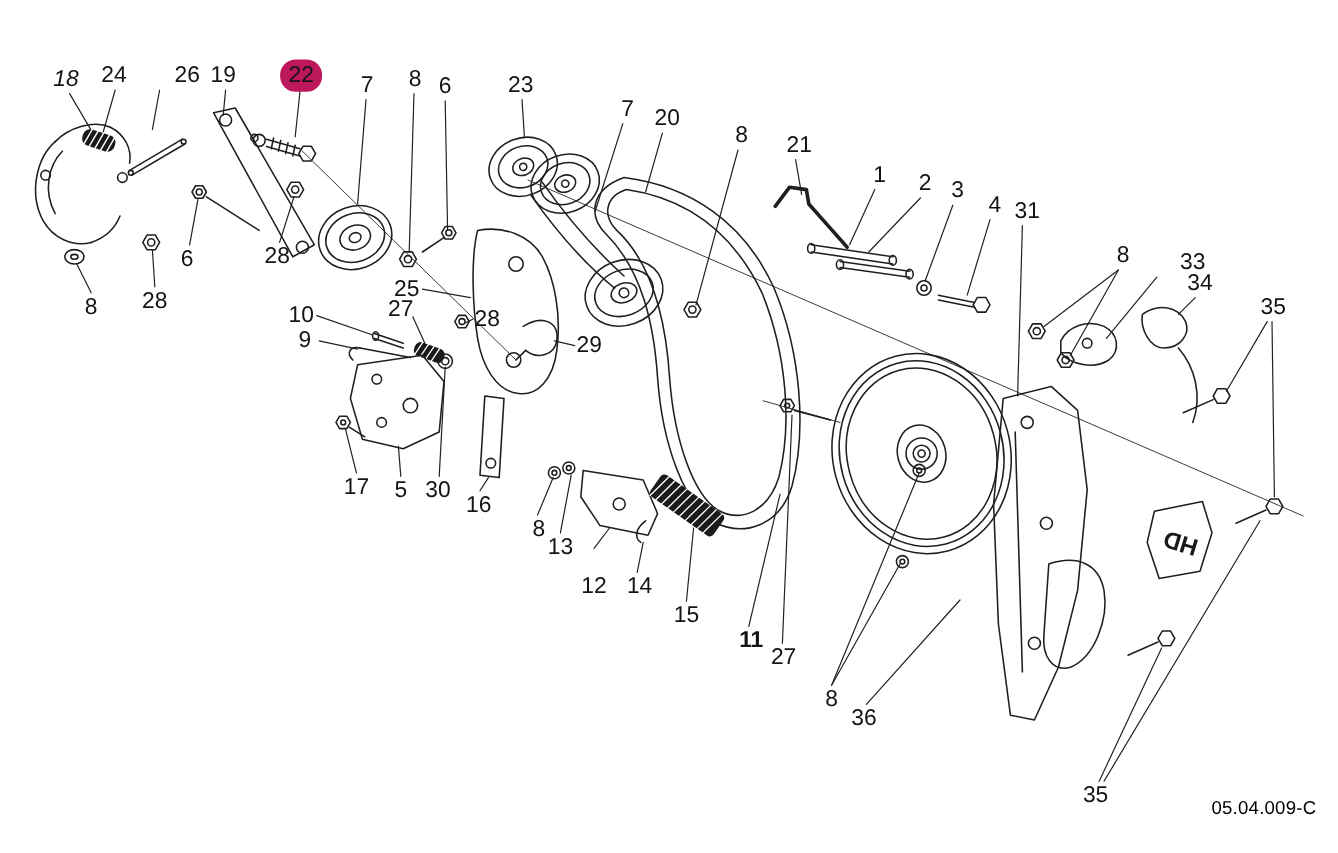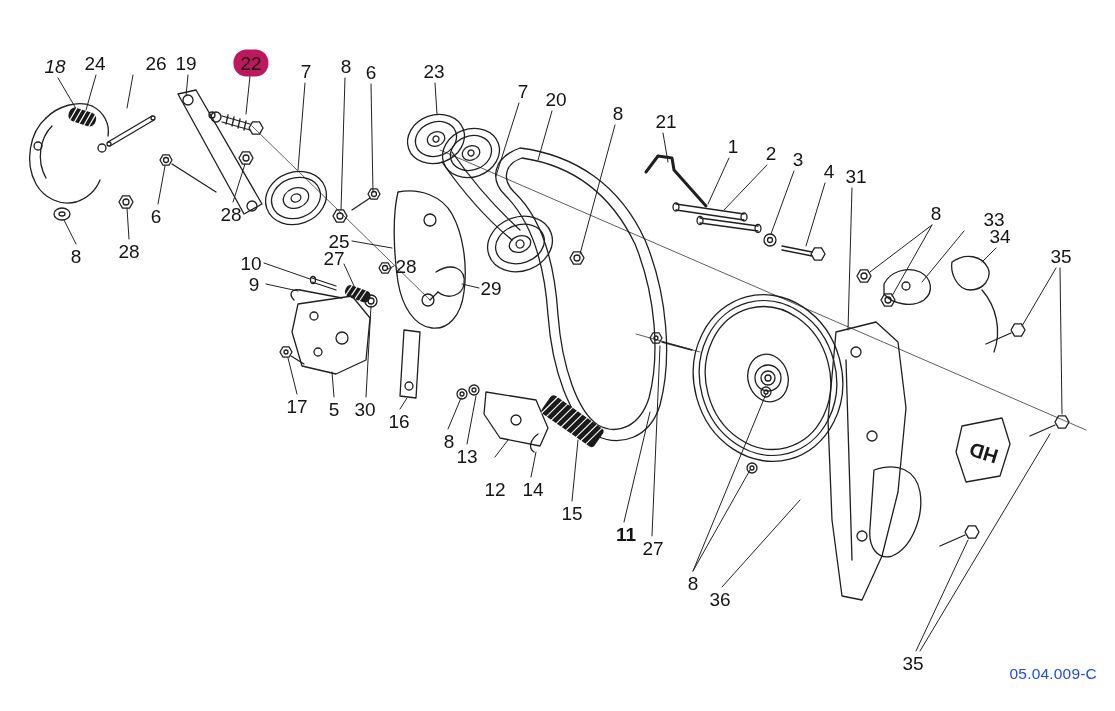--- a/index.html
+++ b/index.html
@@ -3,21 +3,21 @@
 <meta charset="utf-8">
 <style>
   html,body{margin:0;padding:0;background:#ffffff;}
   #canvas{position:relative;width:1115px;height:711px;background:#ffffff;overflow:hidden;
           font-family:"Liberation Sans",sans-serif;}
   #art{position:absolute;left:0;top:0;}
   #labels-layer{position:absolute;left:0;top:0;width:100%;height:100%;pointer-events:none;}
   .part-label{position:absolute;transform:translate(-50%,-50%);font-size:19px;color:#141414;
               line-height:1;white-space:nowrap;}
   .part-label.hl{padding:4px 7px;border-radius:13px;}
-  #drawing-ref{position:absolute;right:18px;bottom:28px;font-size:15.5px;color:#1d4ed8;
+  #drawing-ref{position:absolute;right:18px;bottom:28px;font-size:15.5px;color:#000000;
                letter-spacing:.2px;}
   svg *{vector-effect:non-scaling-stroke;}
 </style>
 </head>
 <body>
 
 <div id="canvas">
 
 <svg id="art" width="1115" height="711" viewBox="0 0 1115 711" fill="none" stroke="#1f1f1f" stroke-width="1.3" stroke-linecap="round" stroke-linejoin="round">
 

